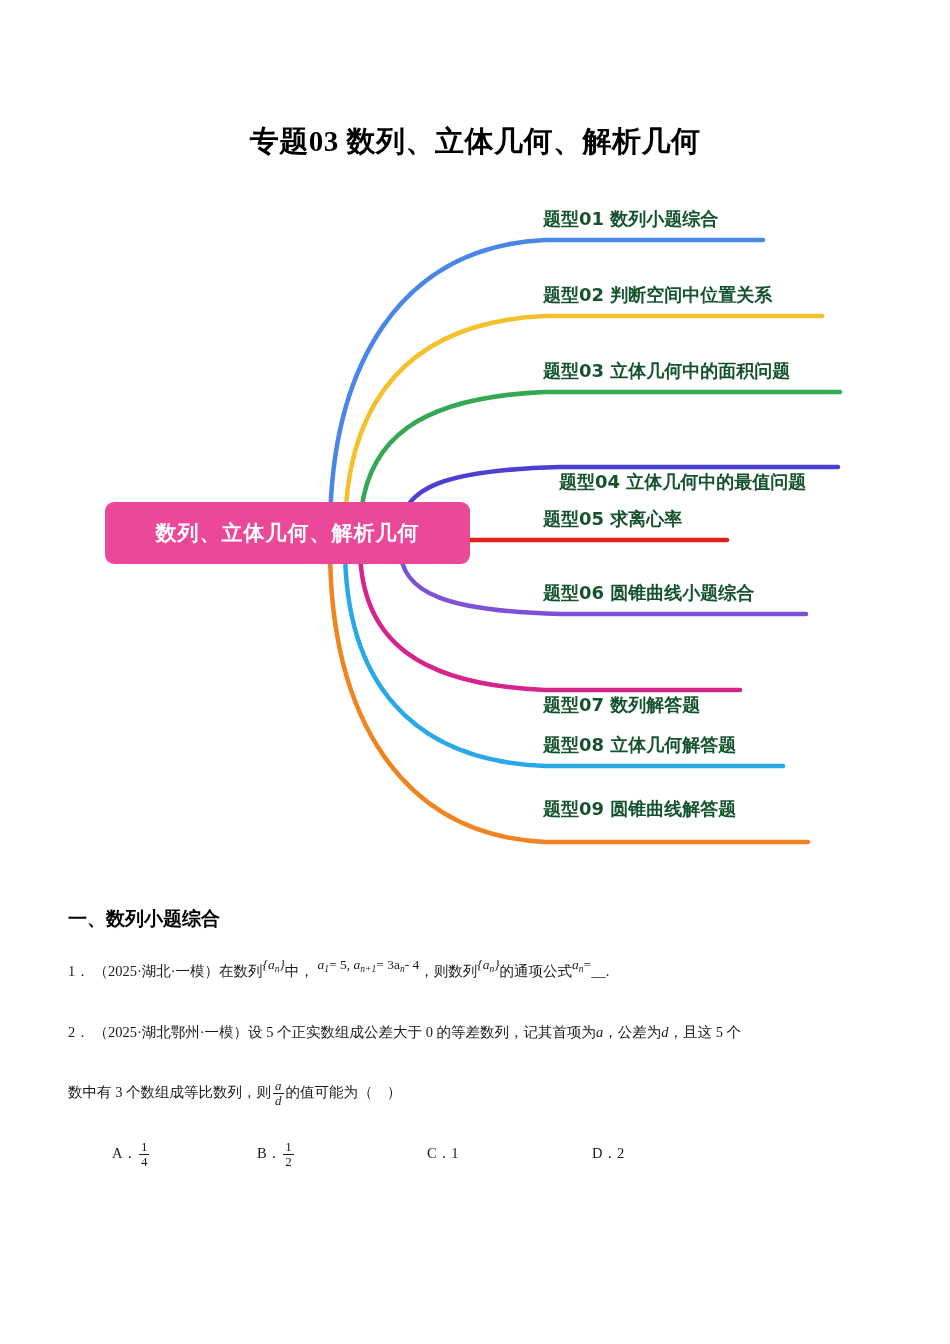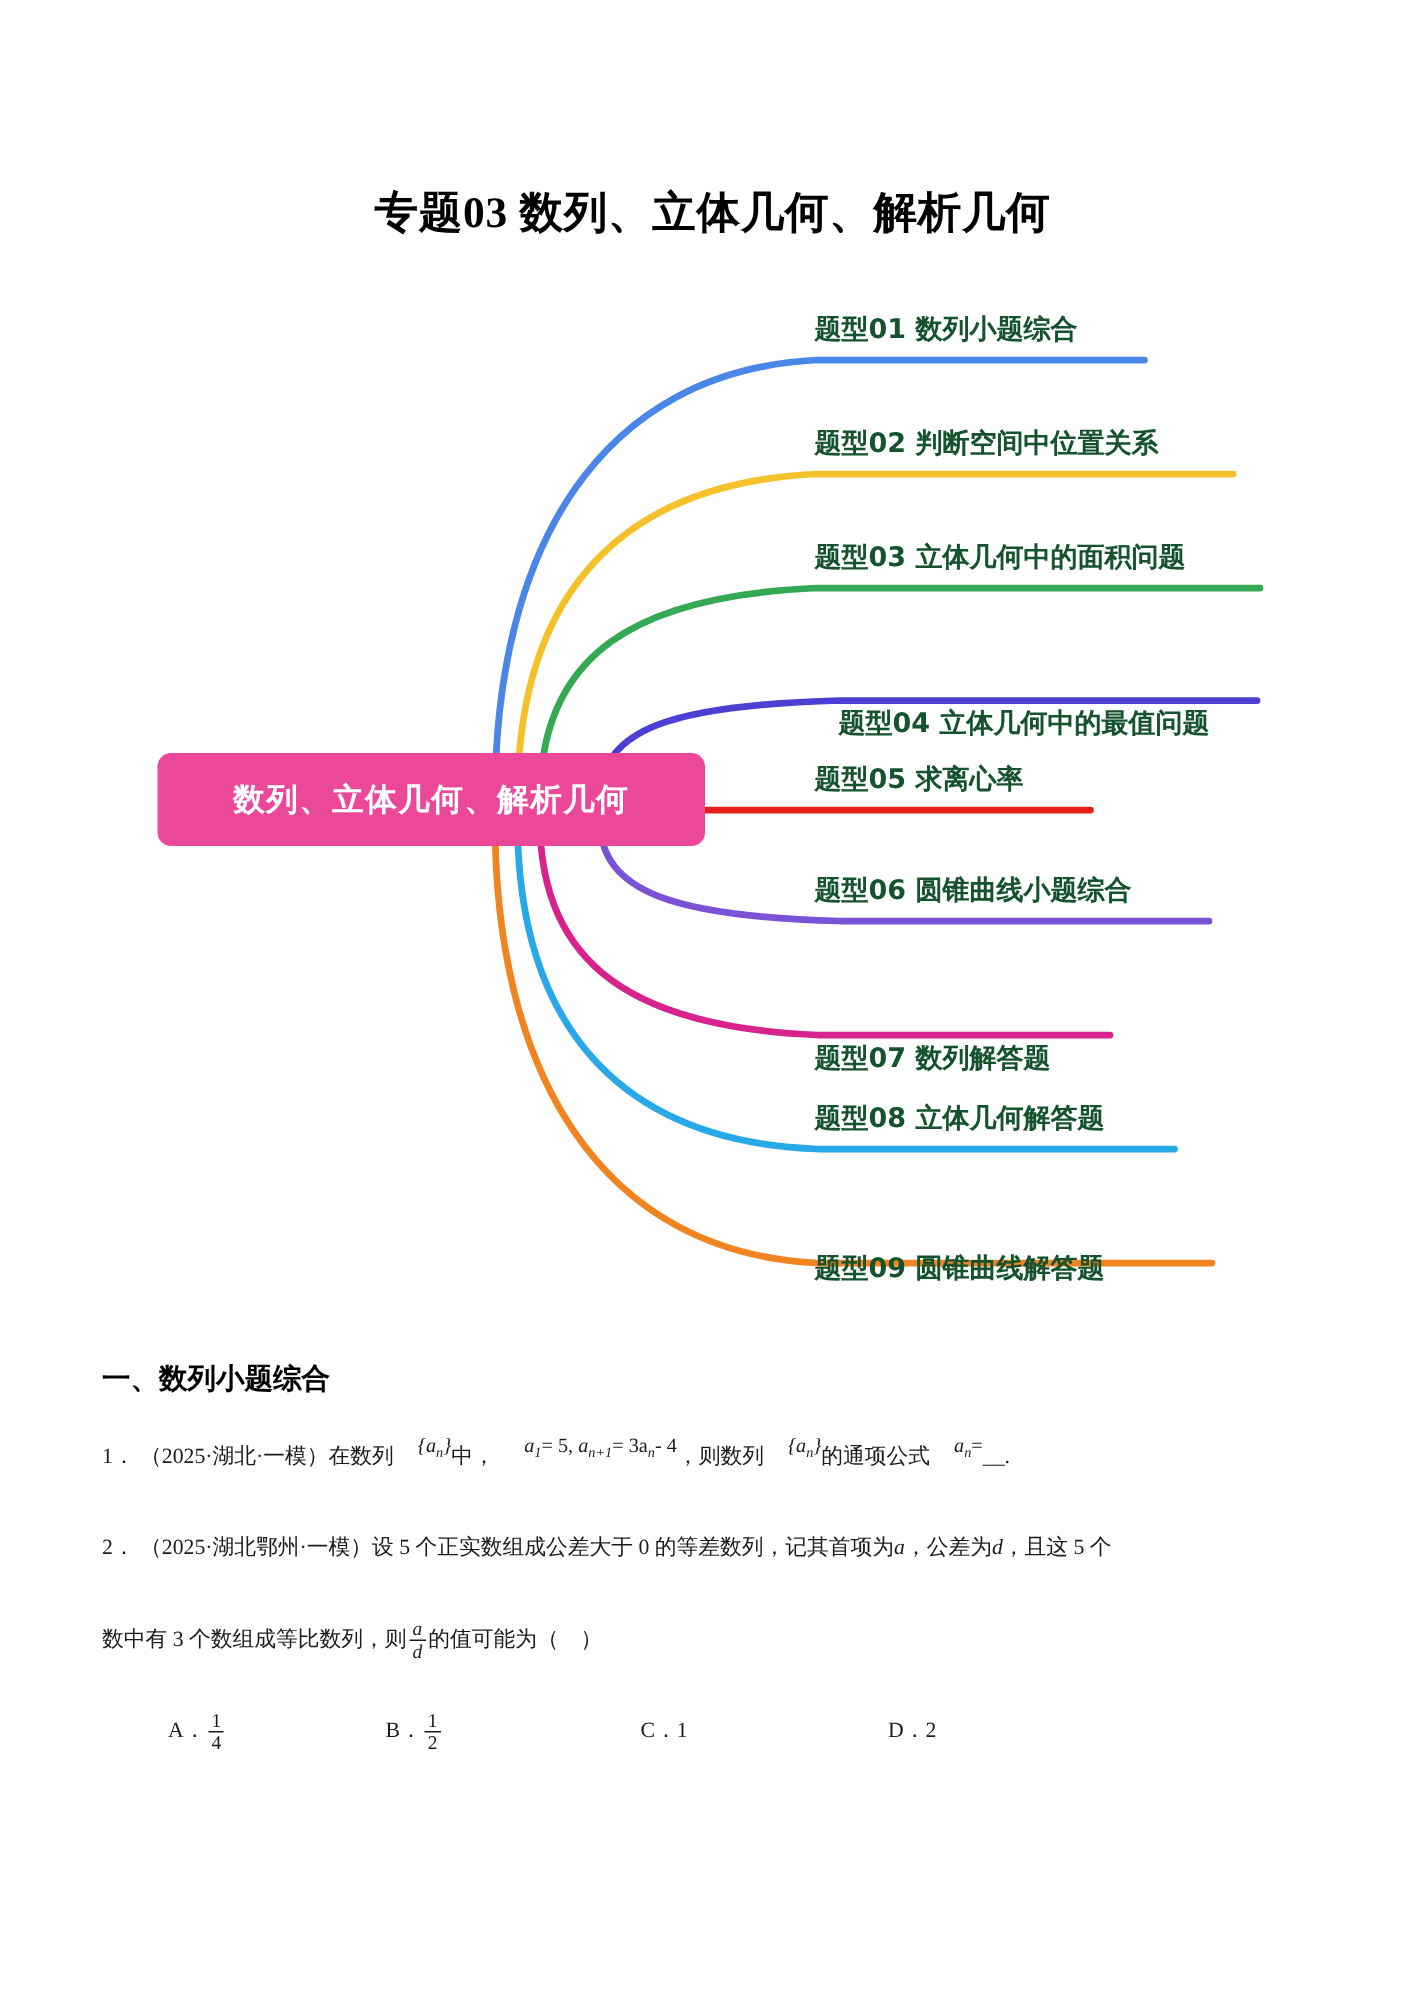--- a/index.html
+++ b/index.html
@@ -118,21 +118,20 @@
   .mjx {
     font-family: "Liberation Serif", "DejaVu Serif", serif;
     font-style: italic;
     font-size: 14px;
     position: relative;
   }
   .sup-raise {
     position: relative;
     top: -7px;
     font-size: 13.5px;
-    margin-left: 16px;
   }
   .sub {
     font-size: 9.5px;
     position: relative;
     top: 3px;
     font-style: italic;
   }
   .upr { font-style: normal; }
 
   .frac {
@@ -206,21 +205,21 @@
     </div>
 
     <div class="branch-label" style="left:543px; top:22px;">题型01 数列小题综合</div>
     <div class="branch-label" style="left:543px; top:98px;">题型02 判断空间中位置关系</div>
     <div class="branch-label" style="left:543px; top:174px;">题型03 立体几何中的面积问题</div>
     <div class="branch-label" style="left:559px; top:249px;margin-top:36px;">题型04 立体几何中的最值问题</div>
     <div class="branch-label" style="left:543px; top:322px;">题型05 求离心率</div>
     <div class="branch-label" style="left:543px; top:396px;">题型06 圆锥曲线小题综合</div>
     <div class="branch-label" style="left:543px; top:472px;margin-top:36px;">题型07 数列解答题</div>
     <div class="branch-label" style="left:543px; top:548px;">题型08 立体几何解答题</div>
-    <div class="branch-label" style="left:543px; top:648px;">题型09 圆锥曲线解答题</div>
+    <div class="branch-label" style="left:543px; top:612px;">题型09 圆锥曲线解答题</div>
   </div>
 
   <div class="section-heading" style="top:906px;">一、数列小题综合</div>
 
   <div class="q" style="top:963px;">
     <span class="q-line">
       <span class="num">1．</span>
       <span>（2025·湖北·一模）</span><span>在数列</span><span class="mjx sup-raise"><span>{a</span><span class="sub">n</span><span>}</span></span><span>中，</span>
       <span class="mjx sup-raise"><span>a</span><span class="sub">1</span><span class="upr">= 5,</span>&nbsp;<span>a</span><span class="sub">n+1</span><span class="upr">= 3a</span><span class="sub">n</span><span class="upr">- 4</span></span><span>，则数列</span><span class="mjx sup-raise"><span>{a</span><span class="sub">n</span><span>}</span></span><span>的通项公式</span><span class="mjx sup-raise"><span>a</span><span class="sub">n</span><span class="upr">=</span></span><span>__.</span>
     </span>

